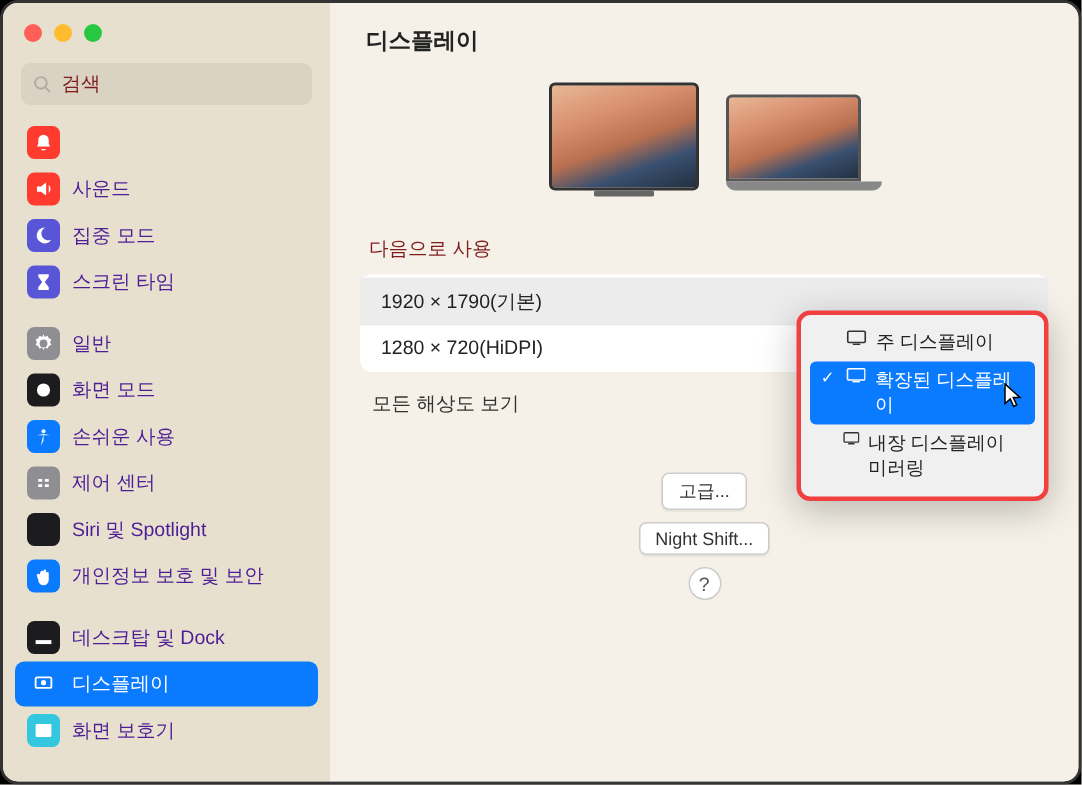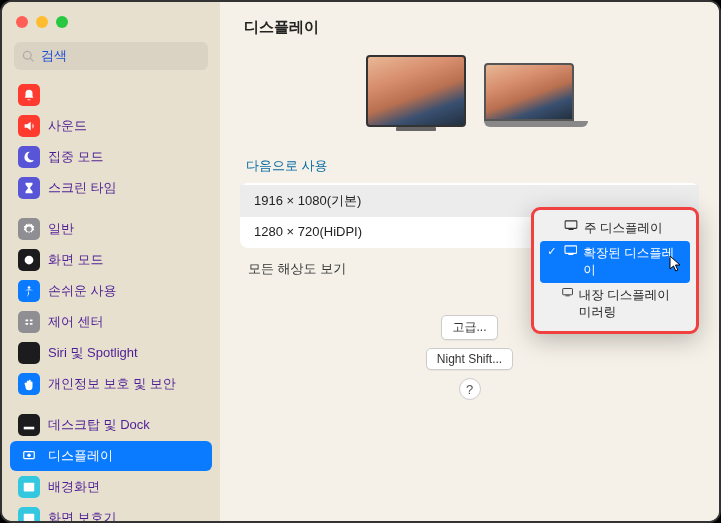--- a/index.html
+++ b/index.html
@@ -2,21 +2,21 @@
 <html><head>
 <meta charset="utf-8">
 <style>
 * { box-sizing: border-box; margin: 0; padding: 0; font-family: -apple-system, "Helvetica Neue", Arial, sans-serif; }
 body { width: 721px; height: 523px; overflow: hidden; background: #000; }
 .window { width: 721px; height: 523px; background: #f5f1e8; border-radius: 12px; overflow: hidden; display: flex; border: 2px solid #333; }
 .sidebar { width: 218px; background: #e8e0cf; display: flex; flex-direction: column; padding-top: 10px; }
 .traffic { display: flex; gap: 8px; padding: 4px 14px 10px; }
 .dot { width: 12px; height: 12px; border-radius: 50%; }
 .dot.r { background: #ff5f57; } .dot.y { background: #febc2e; } .dot.g { background: #28c840; }
-.search { margin: 4px 12px 10px; background: rgba(0,0,0,0.06); border-radius: 6px; padding: 5px 8px; display: flex; align-items: center; gap: 6px; color: #1d4ed8; font-size: 13px; }
+.search { margin: 4px 12px 10px; background: rgba(0,0,0,0.06); border-radius: 6px; padding: 5px 8px; display: flex; align-items: center; gap: 6px; color: #7f1d1d; font-size: 13px; }
 .search svg { width: 13px; height: 13px; opacity: 0.5; }
 .nav { flex: 1; overflow-y: auto; padding: 0 8px; }
 .nav-item { display: flex; align-items: center; gap: 8px; padding: 4px 8px; border-radius: 6px; font-size: 13px; color: #4c1d95; cursor: pointer; margin-bottom: 1px; }
 .nav-item.active { background: #0a7aff; color: #fff; }
 .nav-item .ico { width: 22px; height: 22px; border-radius: 5px; display: flex; align-items: center; justify-content: center; flex-shrink: 0; }
 .ico svg { width: 14px; height: 14px; fill: #fff; }
 .nav-sep { height: 10px; }
 .main { flex: 1; background: #f5f1e8; display: flex; flex-direction: column; position: relative; }
 .title { font-size: 15px; font-weight: 700; padding: 16px 24px 10px; color: #222; }
 .displays { display: flex; gap: 18px; justify-content: center; align-items: flex-end; padding: 8px 0 6px; position: relative; }
@@ -27,21 +27,21 @@
 .monitor::after { content: ""; position: absolute; bottom: -6px; left: 50%; transform: translateX(-50%); width: 40px; height: 4px; background: #666; border-radius: 1px; }
 .laptop { width: 90px; }
 .laptop-screen { width: 90px; height: 58px; background: linear-gradient(160deg,#e8b896 0%,#d89070 30%,#b87050 55%,#3a5070 75%,#223040 100%); border: 2px solid #555; border-radius: 4px 4px 0 0; margin: 0 auto; }
 .laptop-base { width: 104px; height: 6px; background: #888; border-radius: 0 0 8px 8px; margin: 0 auto; }
 .arrange-row { display: flex; justify-content: space-between; align-items: center; padding: 0 20px; margin-top: 4px; }
 .btn { background: #fff; border: 1px solid #ccc; border-radius: 5px; padding: 3px 10px; font-size: 12px; color: #333; cursor: pointer; box-shadow: 0 1px 1px rgba(0,0,0,0.05); }
 .add-group { display: flex; gap: 4px; align-items: center; }
 .add-btn { width: 22px; height: 20px; background: #fff; border: 1px solid #ccc; border-radius: 5px; display: flex; align-items: center; justify-content: center; cursor: pointer; color: #888; font-size: 13px; }
 .dd-btn { width: 22px; height: 20px; background: #0a7aff; border-radius: 5px; display: flex; align-items: center; justify-content: center; cursor: pointer; }
 .dd-btn svg { width: 9px; height: 9px; fill: #fff; }
-.section-label { font-size: 13px; color: #0369a1; padding: 24px 26px 8px; }
+.section-label { font-size: 13px; color: #7f1d1d; padding: 24px 26px 8px; }
 .res-box { background: #fff; border-radius: 8px; margin: 0 20px; padding: 2px 0; }
 .res-item { padding: 7px 14px; font-size: 13px; color: #222; cursor: pointer; }
 .res-item.sel { background: #ececec; }
 .all-res { display: flex; justify-content: space-between; align-items: center; padding: 10px 28px 0; font-size: 13px; color: #333; text-align: center; }
 .toggle { width: 36px; height: 21px; background: #ddd; border-radius: 11px; position: relative; cursor: pointer; }
 .toggle::after { content: ""; position: absolute; width: 17px; height: 17px; background: #fff; border-radius: 50%; top: 2px; left: 2px; box-shadow: 0 1px 2px rgba(0,0,0,0.3); }
 .disconnect { display: flex; justify-content: flex-end; padding: 14px 22px 0; }
 .footer { display: flex; justify-content: flex-end; gap: 8px; padding: 36px 22px 0; align-items: center; flex-direction: column; }
 .help { width: 22px; height: 22px; border: 1px solid #ccc; background: #fff; border-radius: 50%; display: flex; align-items: center; justify-content: center; font-size: 13px; color: #555; cursor: pointer; }
 .popup { position: absolute; top: 205px; right: 20px; width: 168px; background: #f0f0f0; border: 3px solid #f04040; border-radius: 9px; box-shadow: 0 6px 24px rgba(0,0,0,0.25); padding: 6px; z-index: 10; }
@@ -168,29 +168,20 @@
               <rect x="2" y="3" width="12" height="8" rx="1" fill="none" stroke="#fff" stroke-width="1.4"></rect>
               <circle cx="8" cy="7" r="2" fill="#fff"></circle>
             </svg>
           </span>
           <span>디스플레이</span>
         </div>
         <div class="nav-item">
           <span class="ico" style="background:#34c7e0">
             <svg viewBox="0 0 16 16" fill="#fff" stroke="#fff" stroke-width="0">
               <rect x="2" y="3" width="12" height="10" rx="1"></rect>
-              <path d="M4 10l3-3 2 2 3-4" stroke="#34c7e0" fill="none"></path>
-            </svg>
-          </span>
-          <span>배경화면</span>
-        </div>
-        <div class="nav-item">
-          <span class="ico" style="background:#34c7e0">
-            <svg viewBox="0 0 16 16" fill="#fff" stroke="#fff" stroke-width="0">
-              <rect x="2" y="3" width="12" height="10" rx="1"></rect>
             </svg>
           </span>
           <span>화면 보호기</span>
         </div>
       </div>
   </div>
 
   <div class="main">
     <div class="title">디스플레이</div>
 
@@ -203,21 +194,21 @@
           <div class="laptop-screen"></div>
           <div class="laptop-base"></div>
         </div>
       </div>
     </div>
 
 
     <div class="section-label">다음으로 사용</div>
 
     <div class="res-box">
-      <div class="res-item sel">1916 × 1080(기본)</div>
+      <div class="res-item sel">1920 × 1790(기본)</div>
       <div class="res-item">1280 × 720(HiDPI)</div>
     </div>
 
     <div class="all-res">
       <span>모든 해상도 보기</span>
       <div class="toggle"></div>
     </div>
 
 
     <div class="footer">

